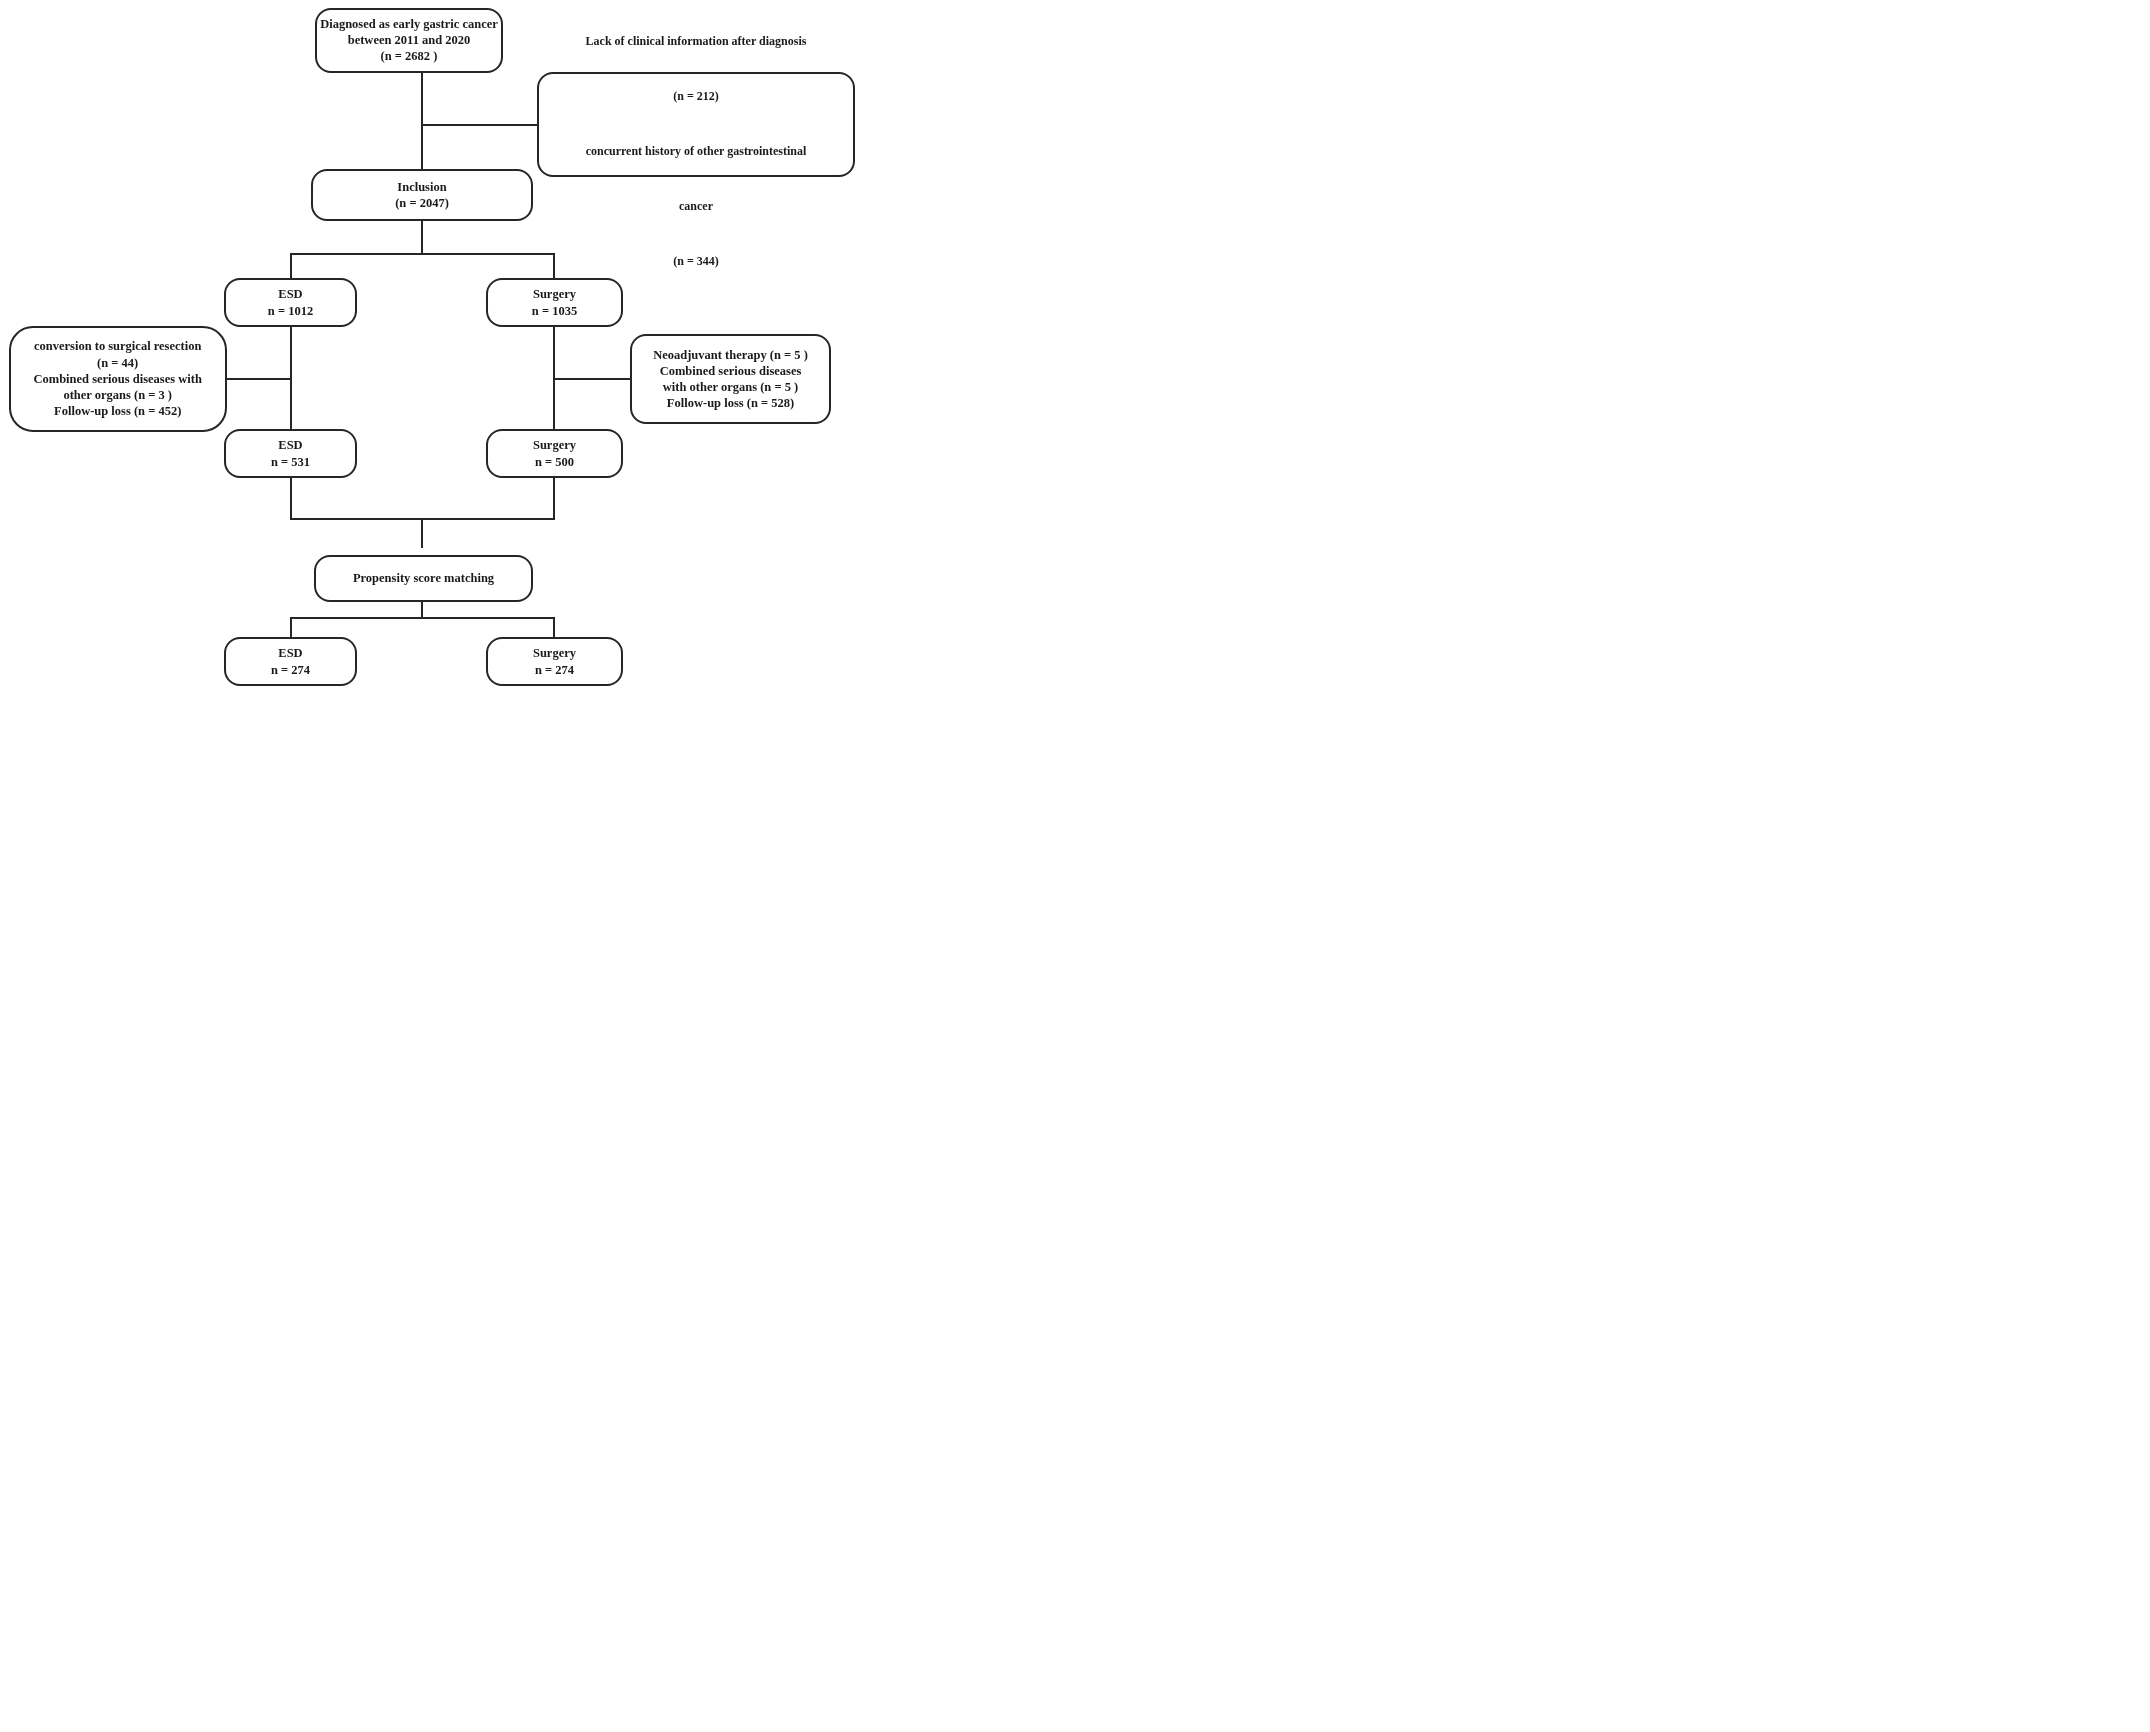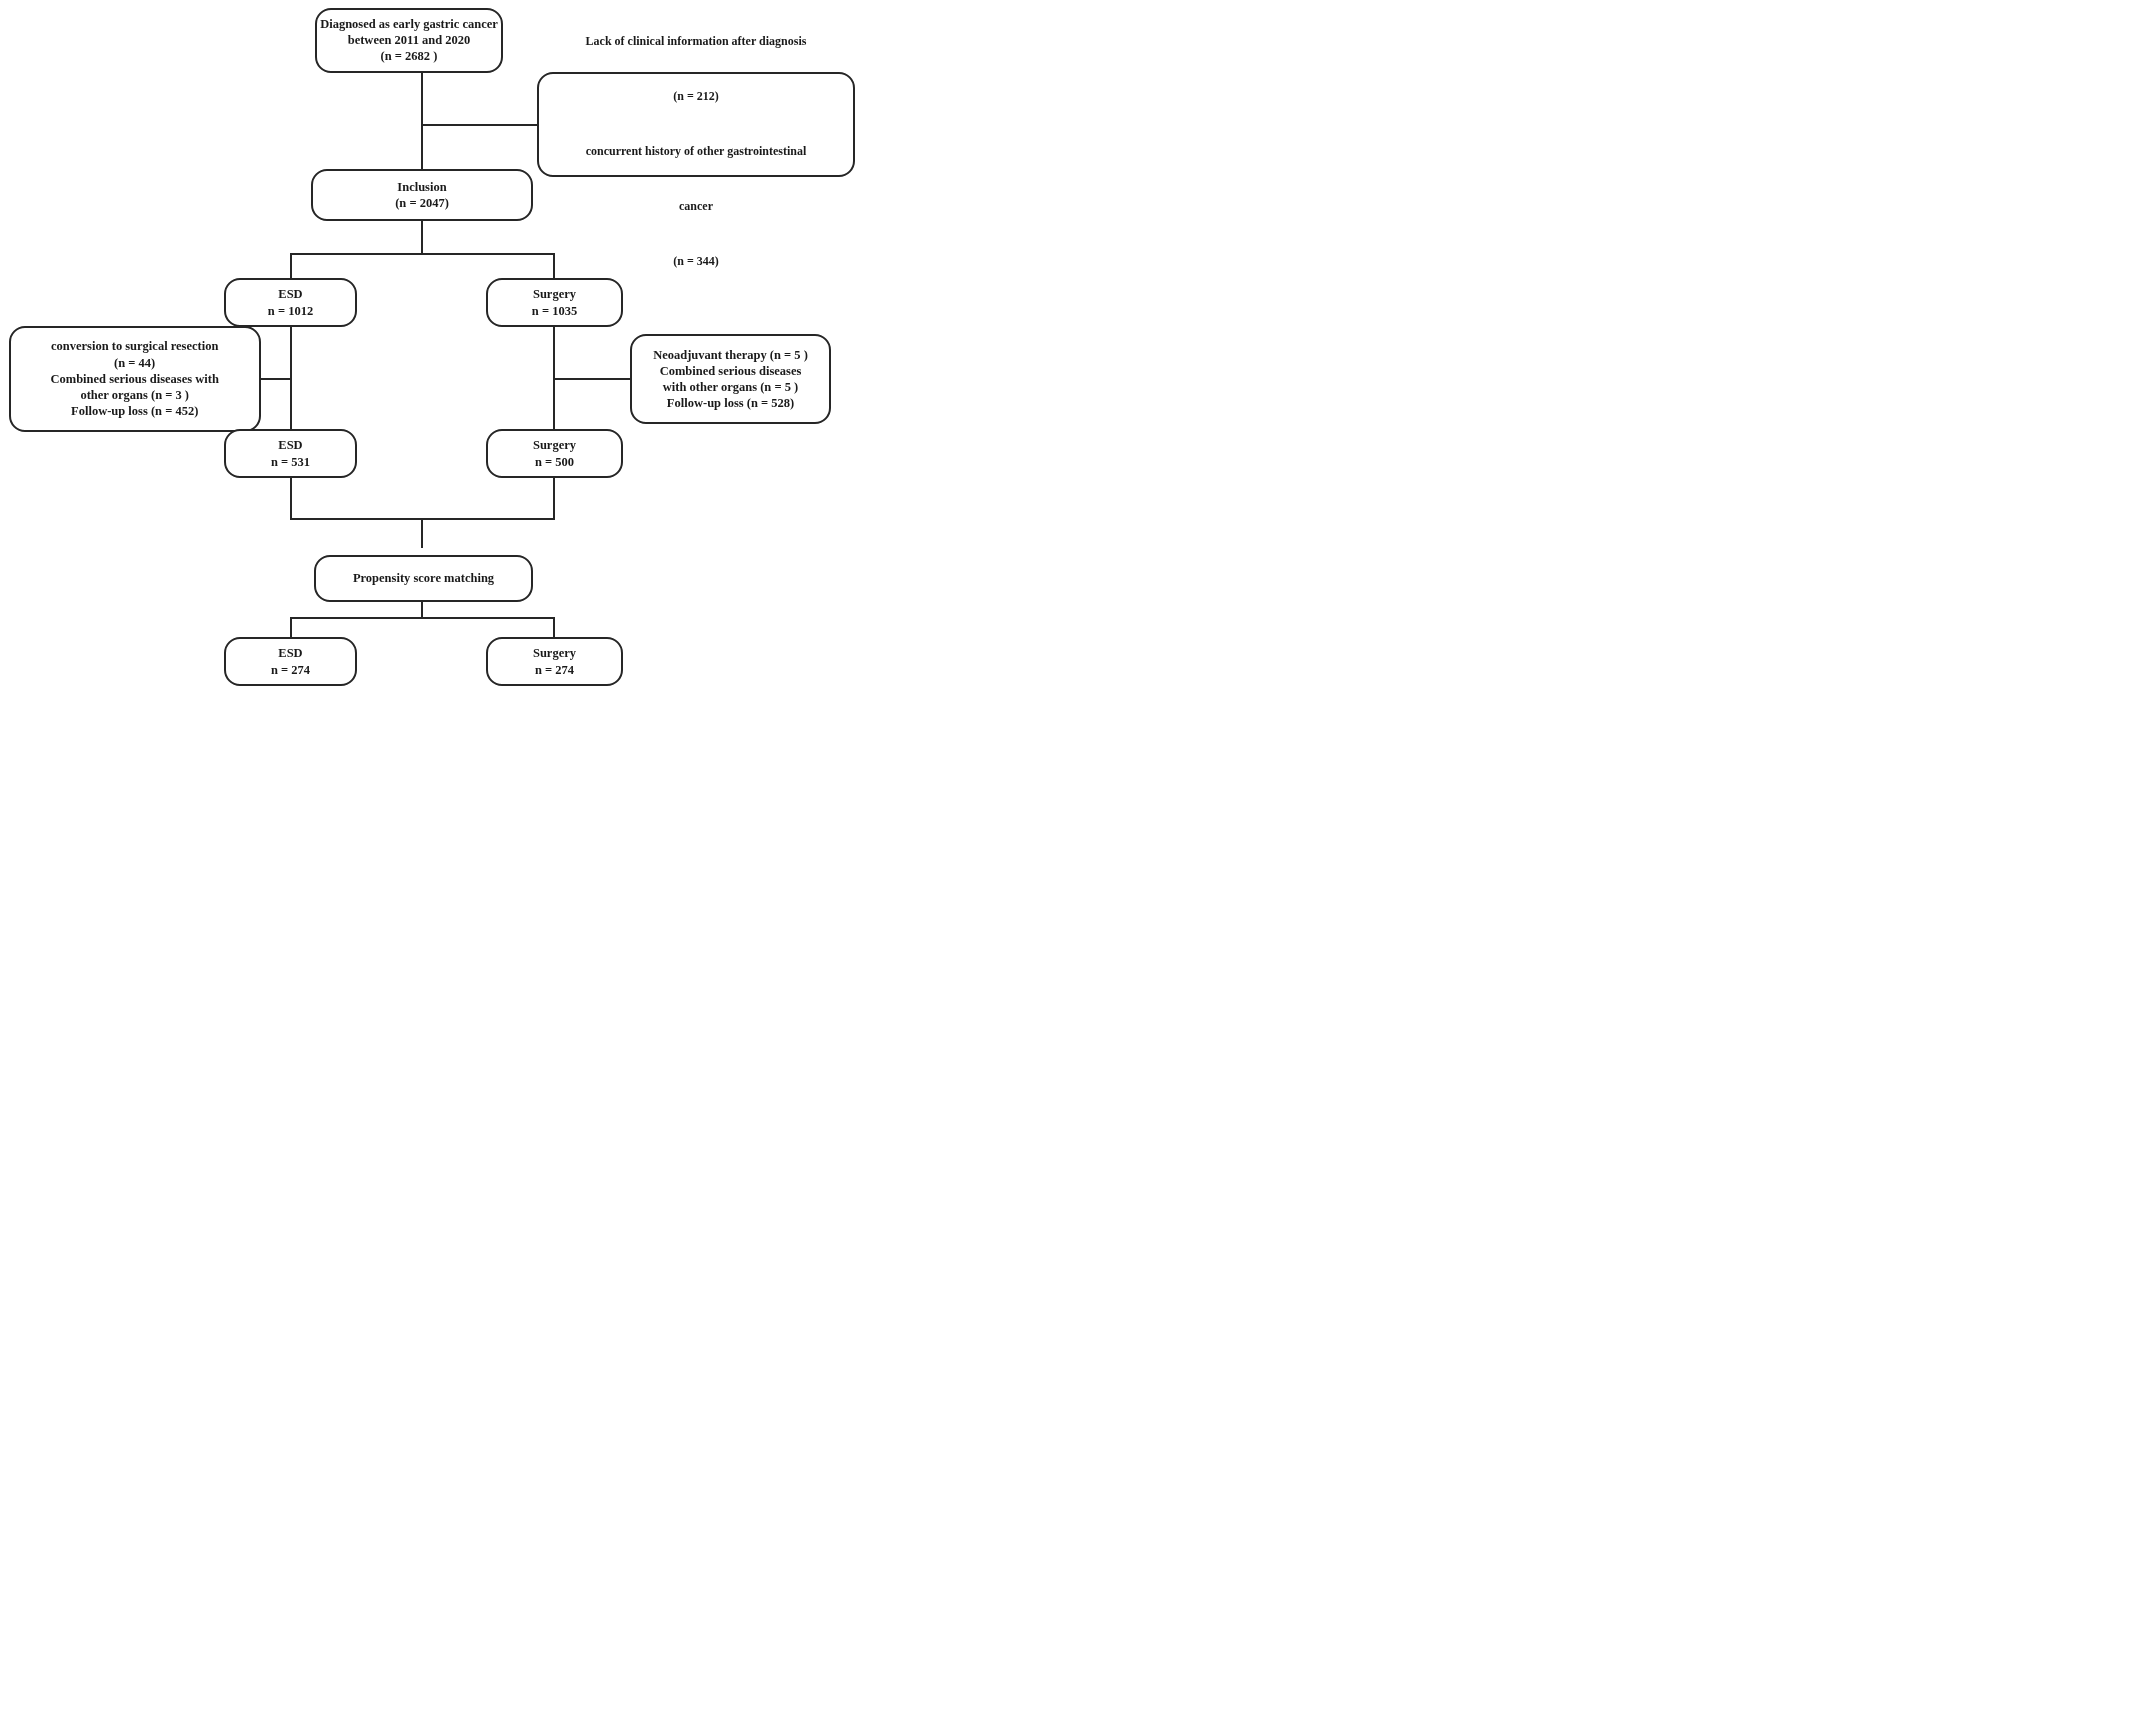--- a/index.html
+++ b/index.html
@@ -92,21 +92,21 @@
   <div class="node" style="left:224px; top:278px; width:133px; height:49px;">
     <span class="line">ESD</span>
     <span class="line">n = 1012</span>
   </div>
 
   <div class="node" style="left:486px; top:278px; width:137px; height:49px;">
     <span class="line">Surgery</span>
     <span class="line">n = 1035</span>
   </div>
 
-  <div class="node" style="left:8.7px; top:326px; width:252px; height:106px;">
+  <div class="node" style="left:8.7px; top:326px; width:218px; height:106px;border-radius:24px;">
     <span class="line">conversion to surgical resection</span>
     <span class="line">(n = 44)</span>
     <span class="line">Combined serious diseases with</span>
     <span class="line">other organs (n = 3 )</span>
     <span class="line">Follow-up loss (n = 452)</span>
   </div>
 
   <div class="node" style="left:630px; top:334px; width:201px; height:90px;">
     <span class="line">Neoadjuvant therapy (n = 5 )</span>
     <span class="line">Combined serious diseases</span>

